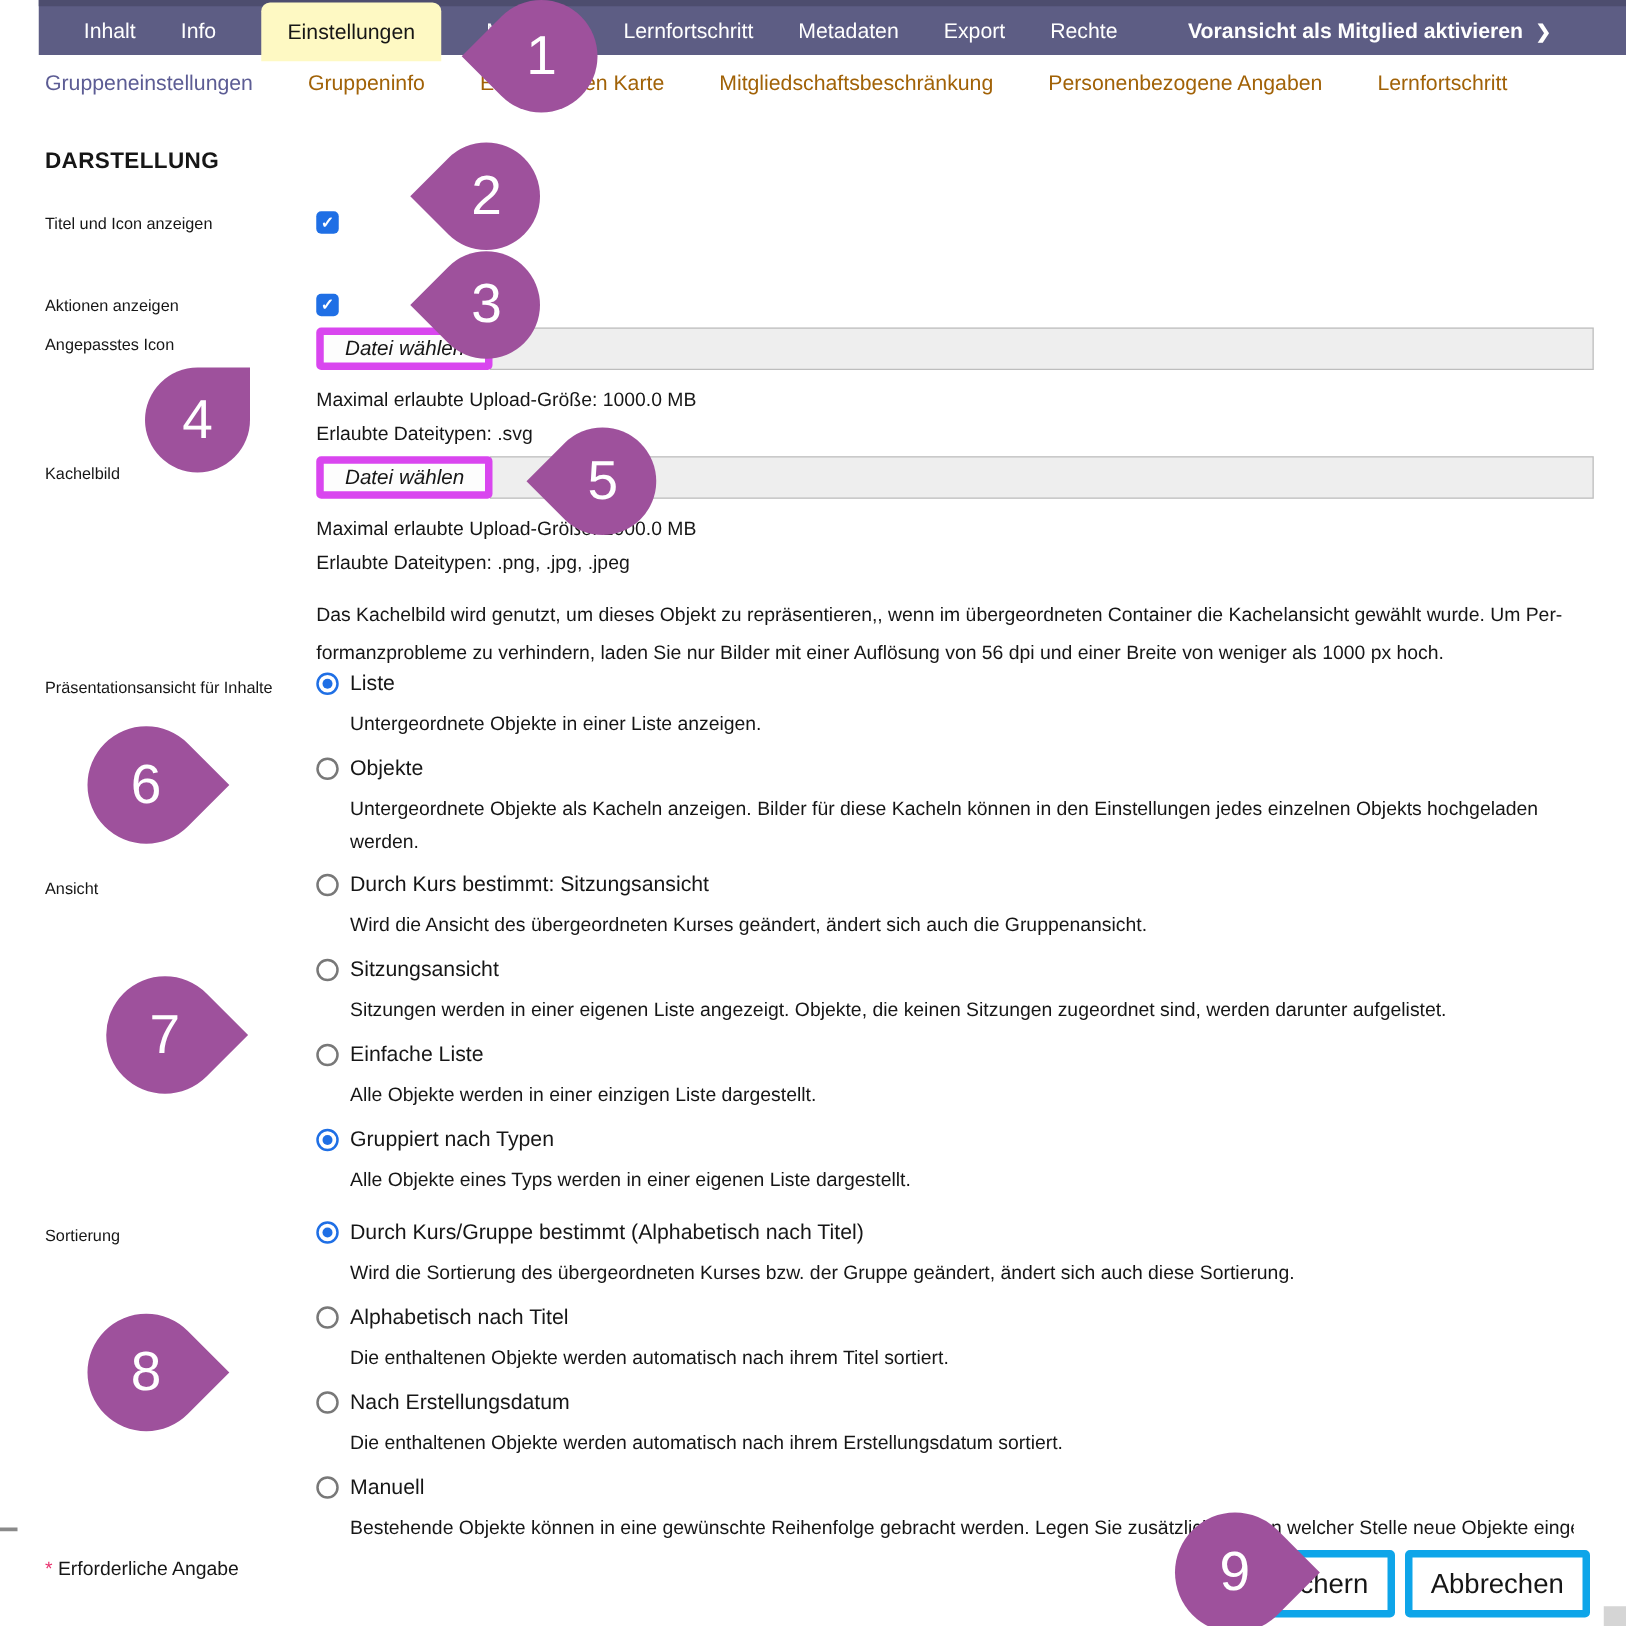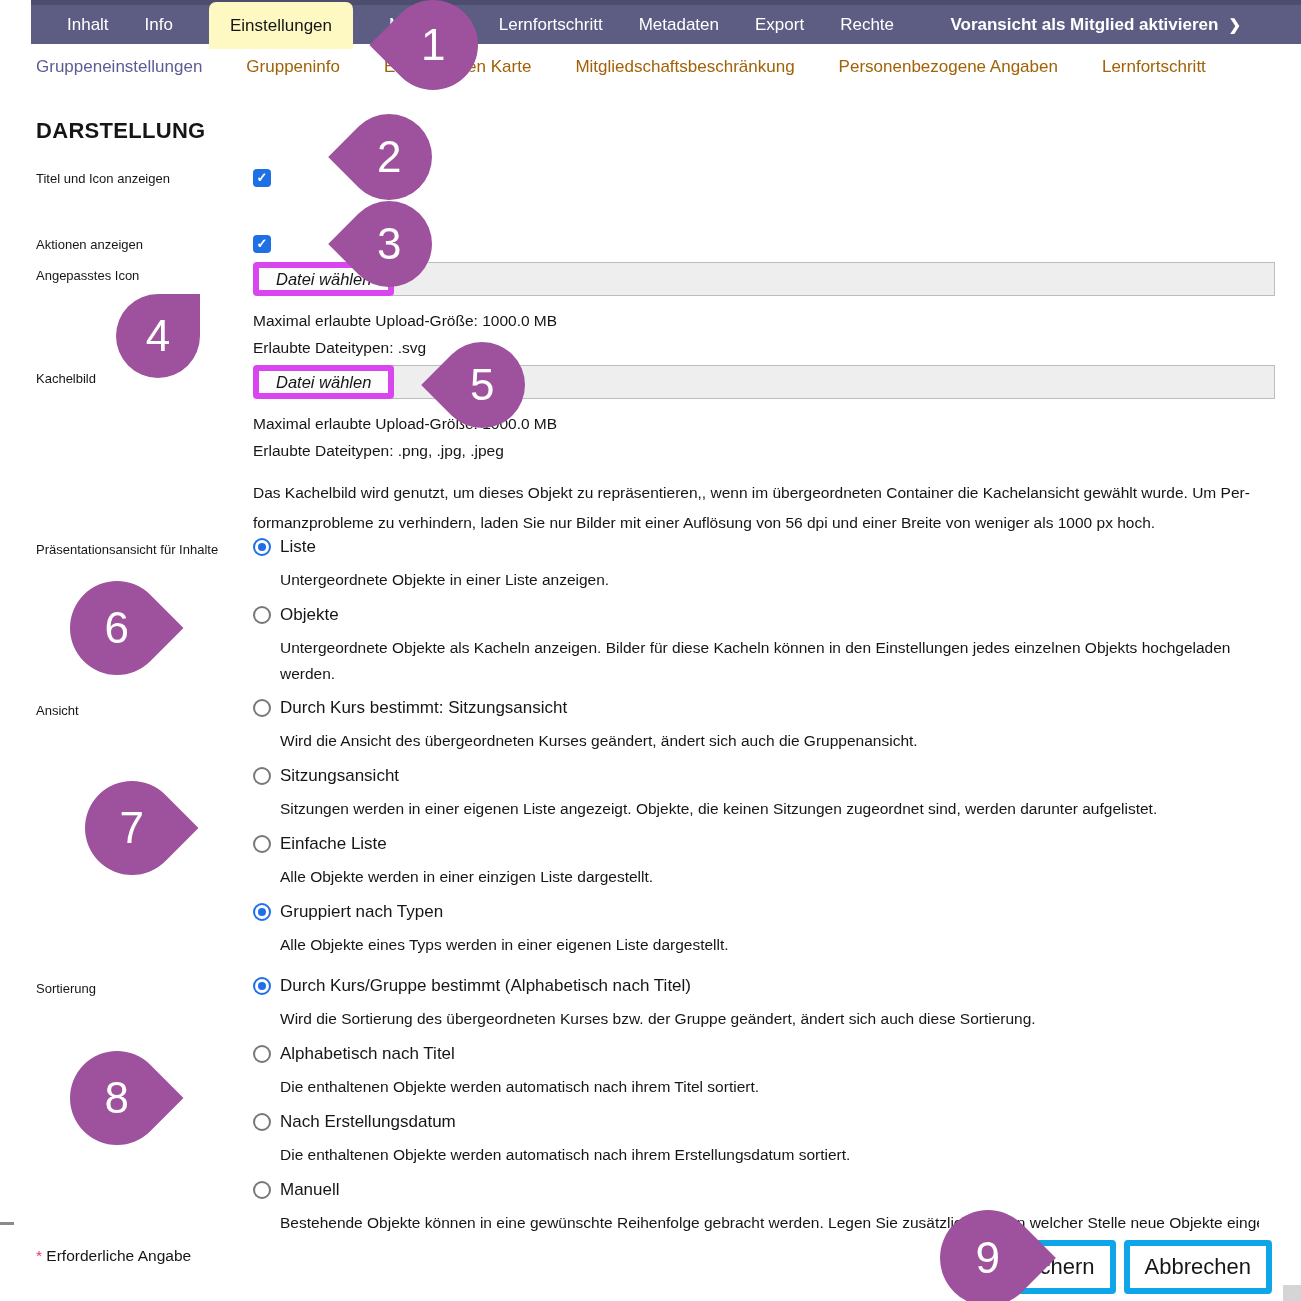--- a/index.html
+++ b/index.html
@@ -24,21 +24,21 @@
   .nav-preview{margin-left:auto;color:#ffffff;font-size:17px;font-weight:bold;white-space:nowrap;cursor:pointer;display:flex;align-items:center;gap:10px;}
   .nav-preview .chev{font-size:15px;font-weight:bold;}
   
   .subtabs{
     position:absolute;top:57px;left:36px;right:26px;
     display:flex;gap:44px;font-size:17px;z-index:1;
   }
   .subtab{color:#a16207;white-space:nowrap;cursor:pointer;}
   .subtab.active{color:#5c5c94;}
   
-  .heading{position:absolute;left:36px;top:118px;font-size:22px;font-weight:bold;letter-spacing:.3px;}
+  .heading{position:absolute;left:36px;top:118px;font-size:18px;font-weight:bold;letter-spacing:.3px;}
   .frow{position:absolute;left:36px;right:26px;display:grid;grid-template-columns:217px 1fr;}
   .flabel{font-size:13px;line-height:28px;padding-right:20px;}
   .fcontrol{min-width:0;}
   
   .checkbox{
     width:18px;height:18px;border-radius:4px;background:#1f6fe5;
     color:#fff;font-size:13px;font-weight:bold;line-height:18px;text-align:center;
     margin-top:4px;cursor:pointer;
   }
   

